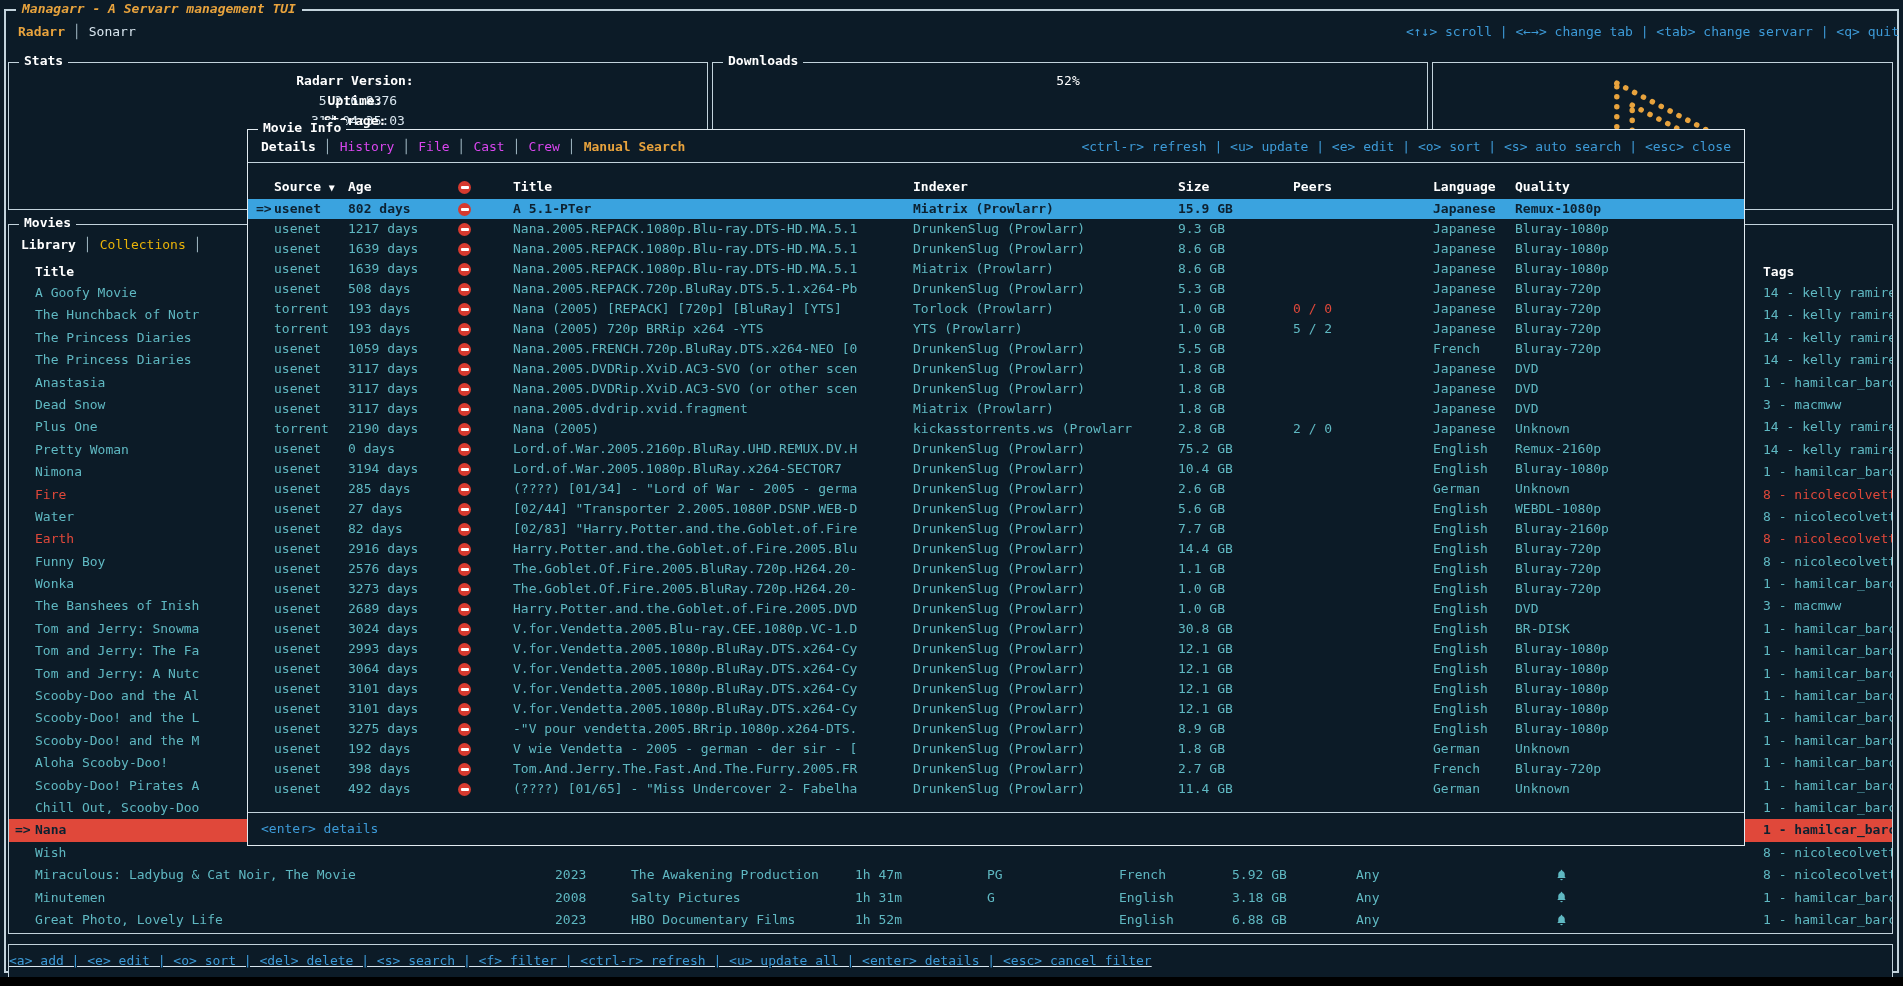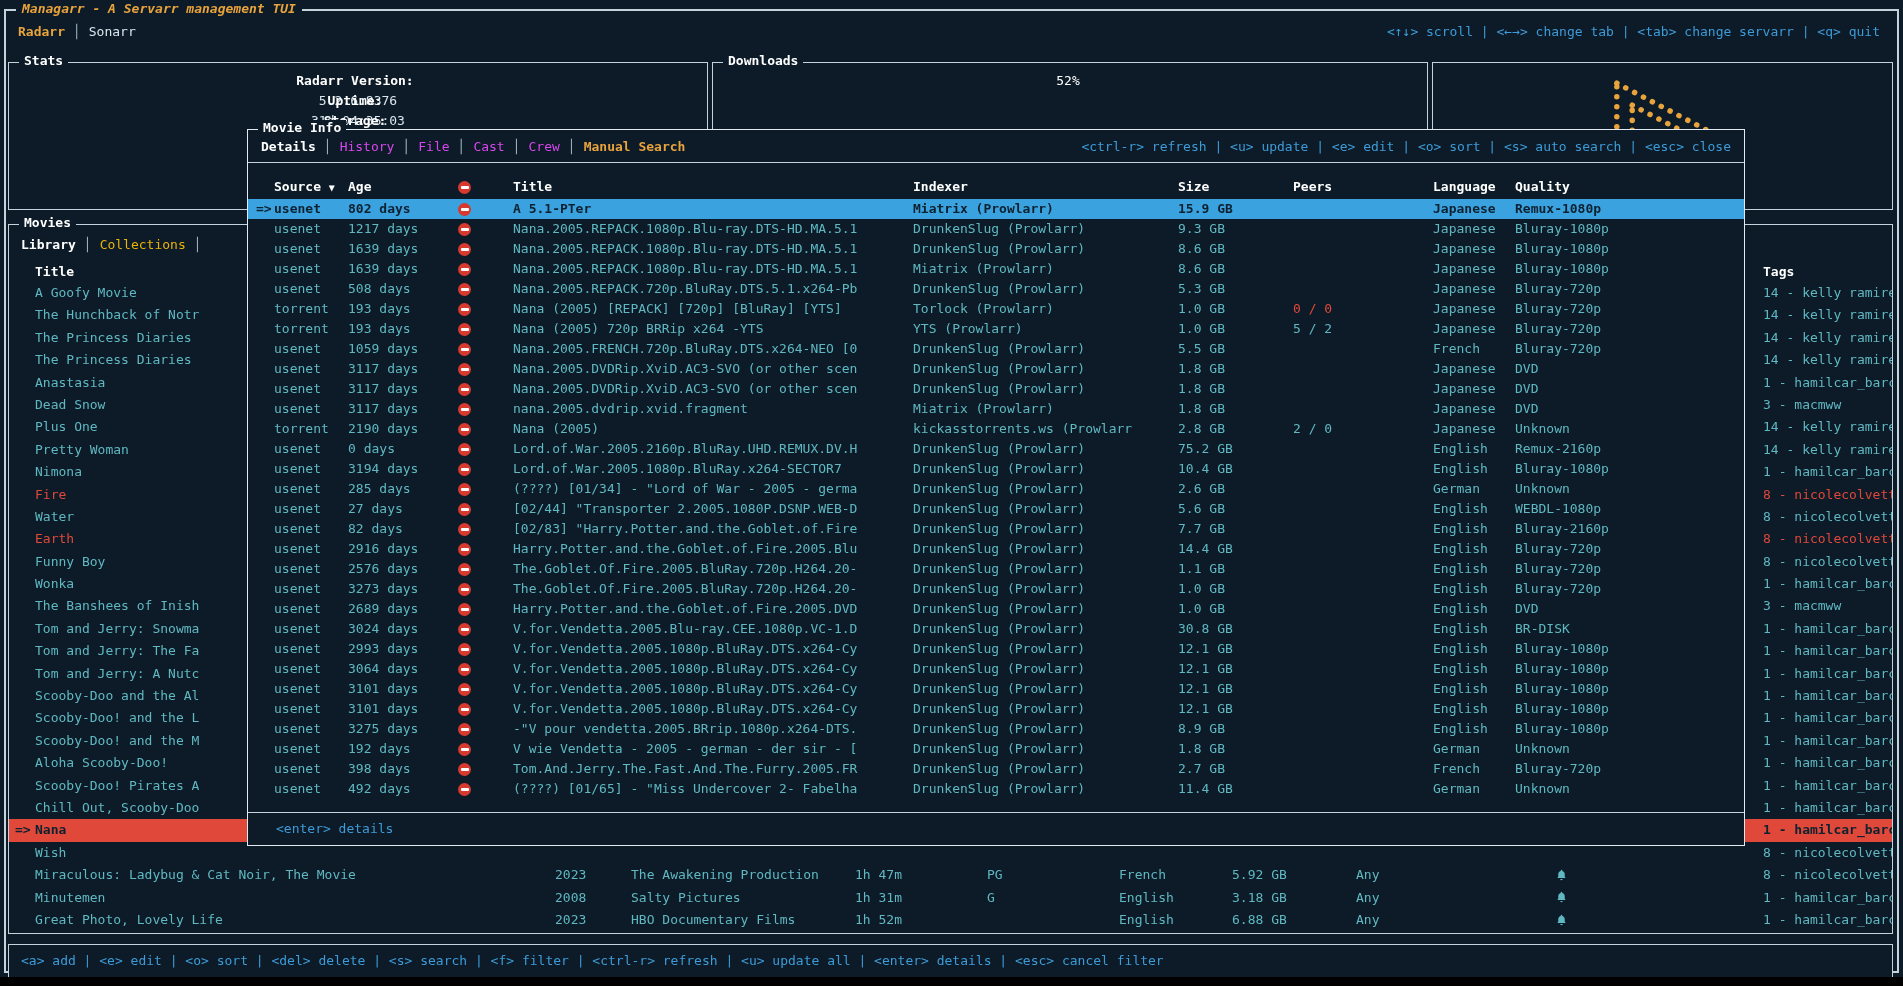--- a/index.html
+++ b/index.html
@@ -6,21 +6,21 @@
   html,body { background:#000; }
   body { font-family:"DejaVu Sans Mono","Liberation Mono",monospace; }
   .screen { position:relative; width:1903px; height:977px; background:#0c1b27; color:#d9e6ef; font-size:13px; overflow:hidden; }
   .frame { position:absolute; left:4px; top:9px; right:4px; bottom:4px; border:2px solid #c3d3dc; pointer-events:none; }
   .app-title { position:absolute; left:16px; top:1px; padding:0 6px; background:#0c1b27; color:#e8a33d; font-style:italic; font-weight:bold; z-index:3; }
   .servarr-tabs { position:absolute; left:18px; top:22px; height:20px; line-height:20px; z-index:3; }
   .tab { color:#d9e6ef; cursor:pointer; }
   .active-servarr { color:#e8a33d; font-weight:bold; }
   .vsep { color:#9fb6c2; margin:0 8px; }
   .hint { color:#3d9bd8; }
-  .top-hints { position:absolute; right:23px; top:22px; height:20px; line-height:20px; z-index:3; }
+  .top-hints { position:absolute; right:4px; top:22px; height:20px; line-height:20px; z-index:3; }
 
   .box { position:absolute; border:1px solid #c3d3dc; background:#0c1b27; }
   .box-title { position:absolute; top:-10px; left:10px; background:#0c1b27; padding:0 5px; font-weight:bold; color:#ffffff; z-index:2; }
 
   .stats-box { left:8px; top:62px; width:700px; height:148px; padding:8px 10px; }
   .line { height:20px; line-height:20px; white-space:nowrap; display:flex; align-items:center;flex-direction:column; }
   .lbl { font-weight:bold; color:#ffffff; margin-right:6px; }
   .val { color:#d9e6ef; }
   .gauge { flex:1; height:4px; margin-left:10px; background:#14303e; }
   .gauge-fill { display:block; height:100%; background:#35b4d8; }
@@ -39,41 +39,41 @@
   .mheader { margin-top:5px; height:20px; line-height:20px; }
   .mrow .c { overflow:hidden; }
   .mk { padding-left:6px; }
   .hdr { color:#ffffff; font-weight:bold; }
   .red-text { color:#e0483a; }
   .sel-red { background:#e0483a; color:#0d2130; font-weight:bold; }
   .sel-red .c, .sel-red .red-text { color:#0d2130; }
   .bell { visibility:hidden; color:#5fb8c2; display:inline-flex; align-items:center; }
   .bell.on { visibility:visible; }
 
-  .bottom-box { left:8px; top:944px; width:1885px; height:34px; line-height:31px; padding-left:12px; }
+  .bottom-box { left:8px; top:944px; width:1885px; height:34px; line-height:31px; padding-left:0;text-decoration:underline; }
 
   .modal { position:absolute; left:247px; top:129px; width:1498px; height:717px; background:#0c1b27;
            border:1px solid #e2ebf1; z-index:10; display:flex; flex-direction:column; }
   .modal-tabs { display:flex; align-items:center; height:33px; line-height:33px; padding:0 13px;
                 border-bottom:1px solid #c3d3dc; white-space:nowrap; }
   .mitab { color:#d946ef; cursor:pointer; }
   .mitab.strong { color:#ffffff; font-weight:bold; }
   .mitab.active-orange { color:#e8a33d; font-weight:bold; }
   .modal-hints { margin-left:auto; }
   .srow { display:grid; grid-template-columns:26px 74px 110px 55px 400px 265px 115px 140px 82px 1fr;
           height:20px; line-height:20px; color:#5fb8c2; white-space:nowrap; align-items:center; }
   .srow .c { overflow:hidden; }
   .sheader { margin-top:12px; height:24px; line-height:24px; }
   .mk2 { padding-left:8px; }
   .sort-arrow { color:#ffffff; font-size:10px; }
   .sel-blue { background:#3aa3df; color:#0d2130; font-weight:bold; }
   .sel-blue .c { color:#0d2130; }
   .noentry { display:inline-block; width:13px; height:13px; border-radius:50%; background:#d63a2f; position:relative; vertical-align:middle; }
   .noentry::after { content:""; position:absolute; left:2.5px; top:5.25px; width:8px; height:2.5px; background:#ffffff; border-radius:1px; }
-  .modal-footer { margin-top:auto; border-top:1px solid #c3d3dc; height:33px; line-height:32px; padding-left:28px; }
+  .modal-footer { margin-top:auto; border-top:1px solid #c3d3dc; height:33px; line-height:32px; padding-left:13px; }
 </style>
 </head>
 <body>
 
 <div class="screen">
   <div class="frame"></div>
 
   <div class="app-title">Managarr - A Servarr management TUI</div>
 
   <div class="servarr-tabs">

